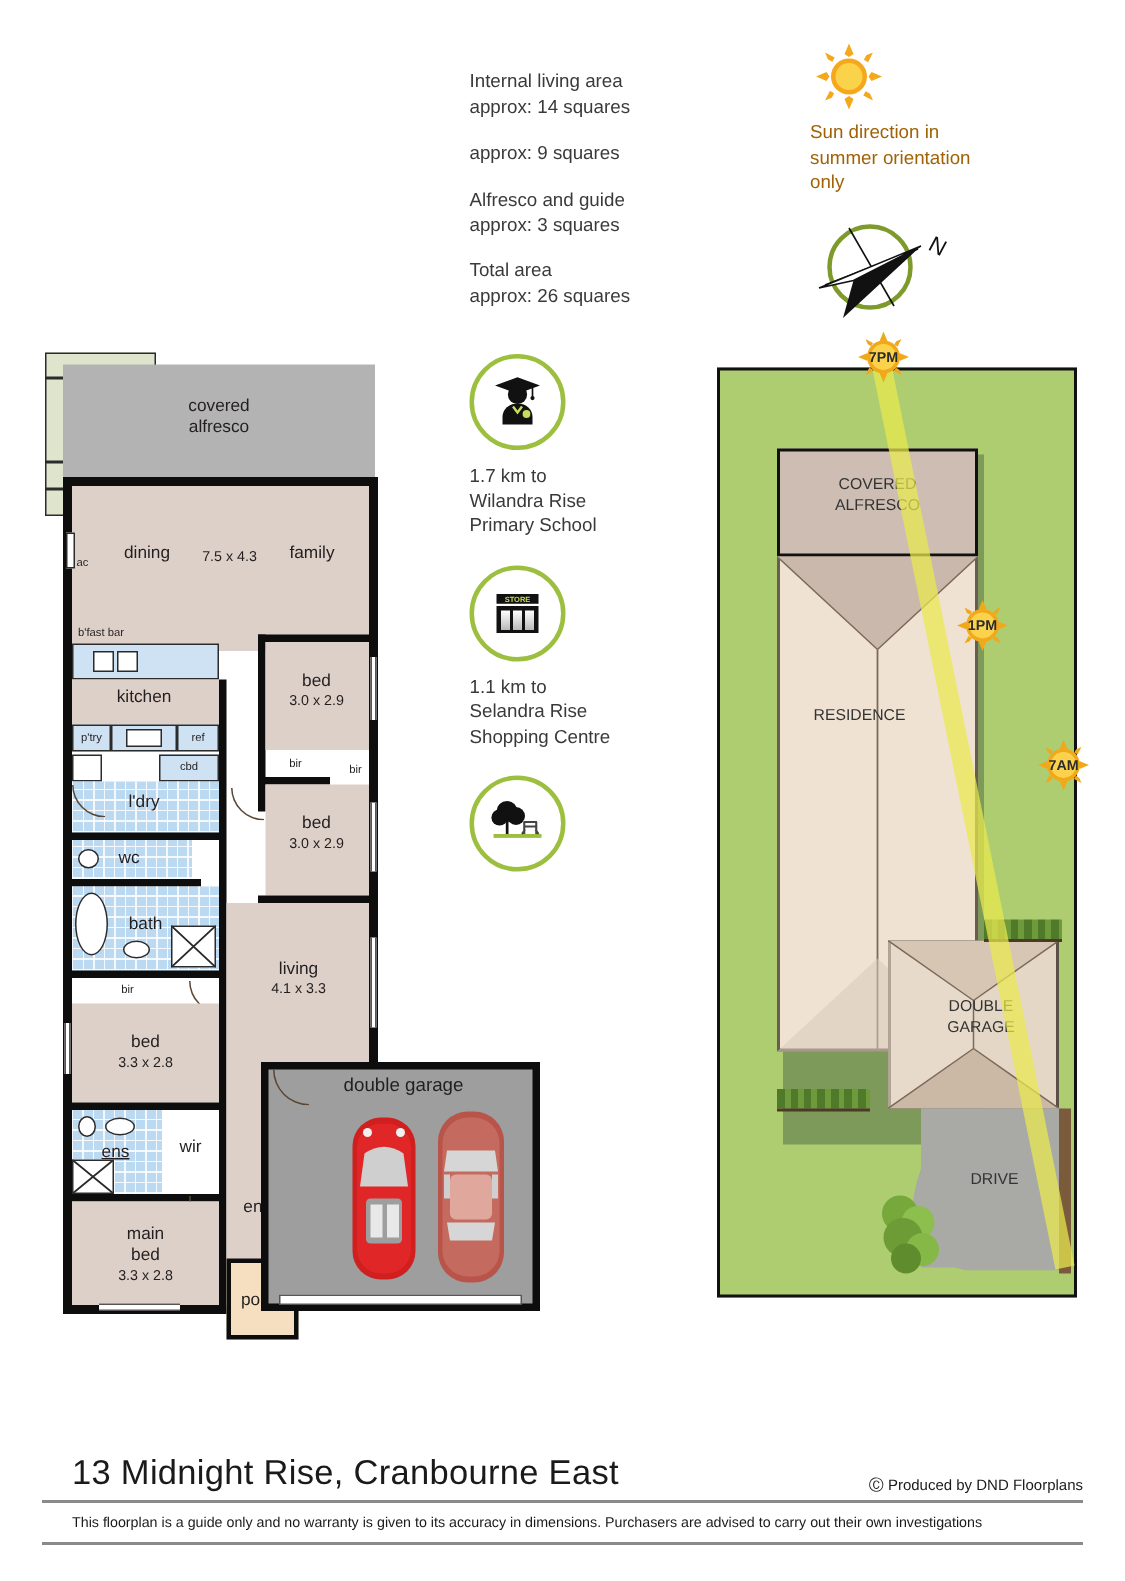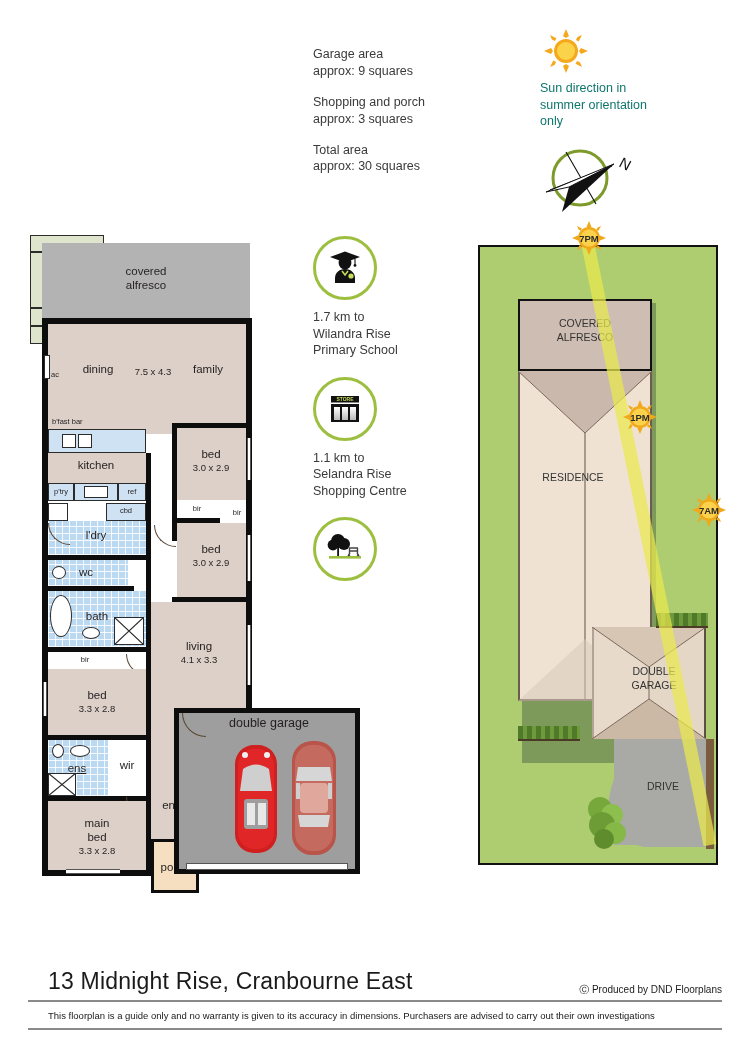--- a/index.html
+++ b/index.html
@@ -14,21 +14,21 @@
 
   
   #amenities{left:313px;top:236px;width:150px;}
   .amenity{margin-bottom:18px;}
   .ring{width:64px;height:64px;border-radius:50%;border:3.5px solid #9dbf3f;
         box-sizing:border-box;display:flex;align-items:center;justify-content:center;
         background:#fff;position:relative;overflow:hidden;}
   .amenity-text{font-size:12.5px;line-height:1.32;color:#3a3a3a;margin-top:9px;}
 
   
-  #sun-note{left:540px;top:80px;width:135px;font-size:12.5px;line-height:1.32;color:#0f766e;}
+  #sun-note{left:540px;top:80px;width:135px;font-size:12.5px;line-height:1.32;color:#a16207;}
   #sun-glyph{left:543px;top:28px;width:46px;height:46px;}
   #compass{left:536px;top:140px;width:96px;height:78px;}
 
   
   #floorplan{left:30px;top:235px;width:340px;height:670px;}
   .wall{background:#0d0d0d;position:absolute;}
   .room{position:absolute;background:#ddd0c8;}
   .grey{background:#b3b3b3;}
   .wet{background:#cfe2f3;}
   .wet-grid{background:
@@ -63,30 +63,33 @@
   #producer{right:28px;top:983px;font-size:10px;color:#1a1a1a;}
   #rule1{left:28px;top:1000px;width:694px;height:2px;background:#8a8a8a;}
   #disclaimer{left:48px;top:1010px;font-size:9.5px;color:#1a1a1a;}
   #rule2{left:28px;top:1028px;width:694px;height:1.5px;background:#8a8a8a;}
 </style>
 </head>
 <body>
 
 <div class="abs" id="area-specs">
   <div class="spec">
-    <div>Garage area</div>
+    <div>Internal living area</div>
+    <div>approx: 14 squares</div>
+  </div>
+  <div class="spec">
     <div>approx: 9 squares</div>
   </div>
   <div class="spec">
-    <div>Shopping and porch</div>
+    <div>Alfresco and guide</div>
     <div>approx: 3 squares</div>
   </div>
   <div class="spec">
     <div>Total area</div>
-    <div>approx: 30 squares</div>
+    <div>approx: 26 squares</div>
   </div>
 </div>
 
 <div class="abs" id="amenities">
 
   <div class="amenity">
     <div class="ring">
       <svg width="46" height="46" viewBox="0 0 46 46">
         <path d="M23 24c-6 0-10 4-10 9v5h20v-5c0-5-4-9-10-9z" fill="#111"></path>
         <circle cx="23" cy="18" r="6.4" fill="#111"></circle>
@@ -386,21 +389,21 @@
       <g fill="#f1a91c">
           <path d="M17 0l2.5 6-2.5 2-2.5-2zM17 34l2.5-6-2.5-2-2.5 2zM0 17l6 2.5 2-2.5-2-2.5zM34 17l-6 2.5-2-2.5 2-2.5z"></path>
       <path d="M5 5l5 2.6-1.3 2.2-2.2-1.3zM29 5l-2.6 5-2.2-1.3 1.3-2.2zM5 29l2.6-5 2.2 1.3-1.3 2.2zM29 29l-5-2.6 1.3-2.2 2.2 1.3z"></path>
         </g>
       <circle cx="17" cy="17" r="11" fill="#f1a91c"></circle>
         <circle cx="17" cy="17" r="8.6" fill="#fcd24d"></circle>
     </svg>
     <span>7PM</span>
   </div>
 
-  <div class="sunmark" style="left:145px;top:155px;">
+  <div class="sunmark" style="left:160px;top:155px;">
     <svg width="34" height="34" viewBox="0 0 34 34">
       <g fill="#f1a91c">
           <path d="M17 0l2.5 6-2.5 2-2.5-2zM17 34l2.5-6-2.5-2-2.5 2zM0 17l6 2.5 2-2.5-2-2.5zM34 17l-6 2.5-2-2.5 2-2.5z"></path>
       <path d="M5 5l5 2.6-1.3 2.2-2.2-1.3zM29 5l-2.6 5-2.2-1.3 1.3-2.2zM5 29l2.6-5 2.2 1.3-1.3 2.2zM29 29l-5-2.6 1.3-2.2 2.2 1.3z"></path>
         </g>
       <circle cx="17" cy="17" r="11" fill="#f1a91c"></circle>
         <circle cx="17" cy="17" r="8.6" fill="#fcd24d"></circle>
     </svg>
     <span>1PM</span>
   </div>

